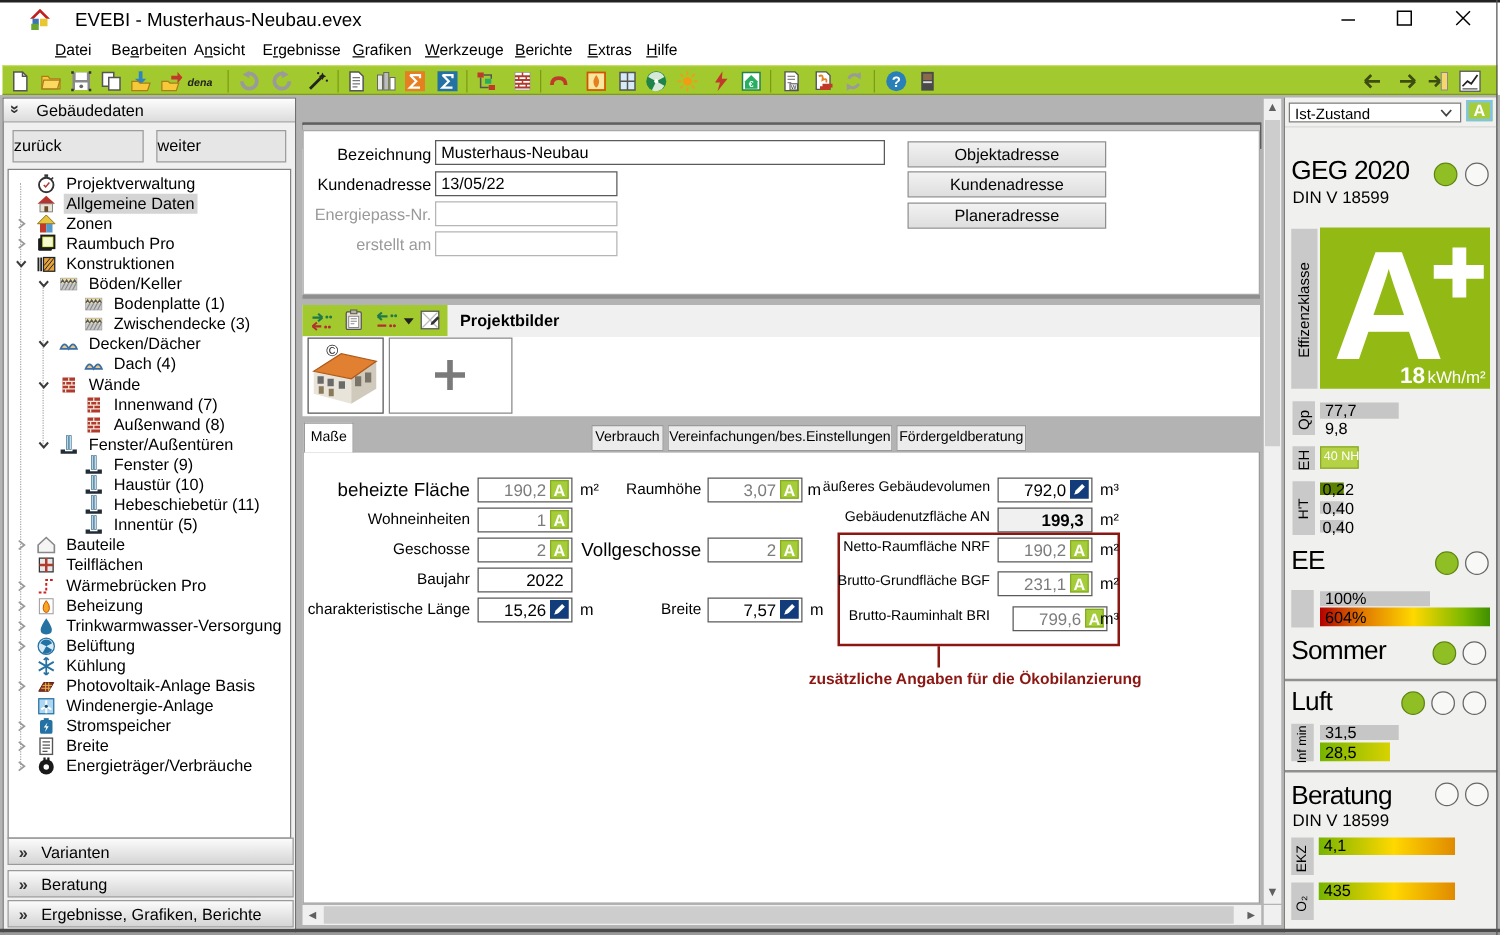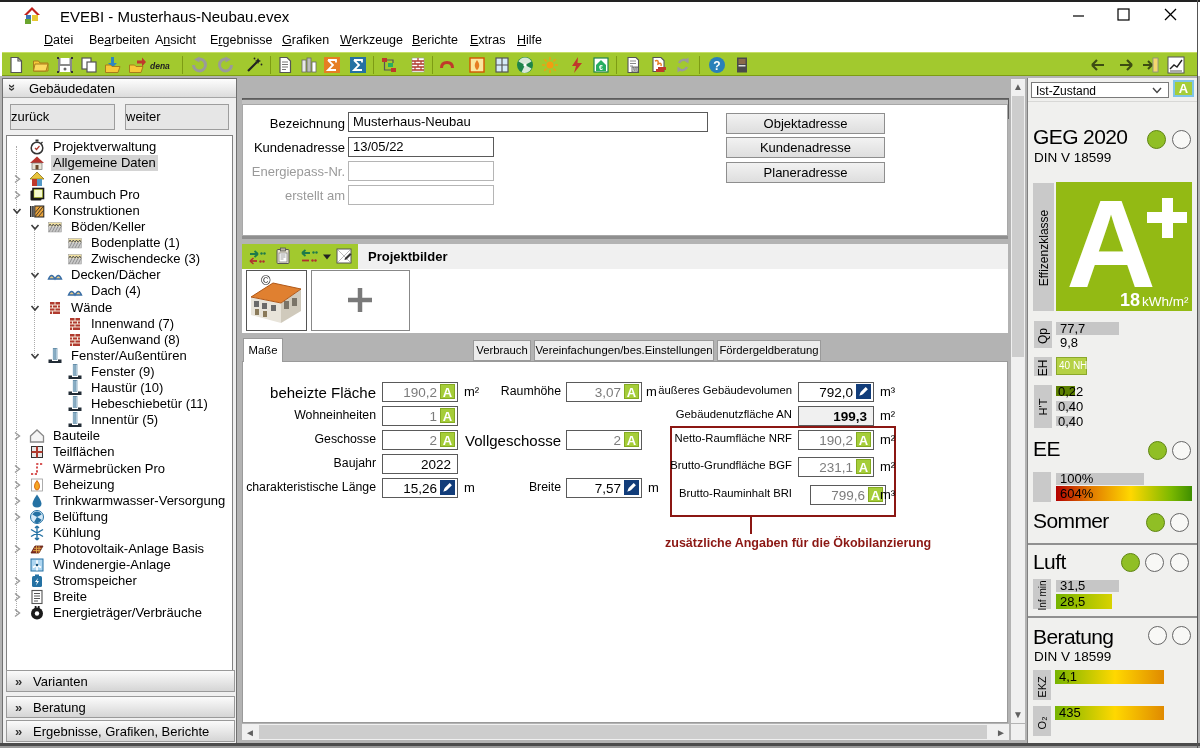--- a/index.html
+++ b/index.html
@@ -664,21 +664,21 @@
         <span class="ab">A</span>
       </div>
 <div class="unit" style="left:637px;top:97px">m²</div>
 <div class="flabel" style="right:215px;top:125px">Brutto-Rauminhalt BRI</div>
 <div class="ibox" style="left:555px;top:123px;width:76px;margin-left:12px;">
         <span class="val gval">799,6</span>
         <span class="ab">A</span>
       </div>
 <div class="unit" style="left:637px;top:125px">m³</div>
 <div id="redline" style="left:507px;top:155px;height:17px"></div>
-<div id="redtext" style="left:422px;top:174px;width:266px;text-align:left">zusätzliche Angaben für die Ökobilanzierung</div>
+<div id="redtext" style="left:404px;top:174px;width:266px;text-align:left">zusätzliche Angaben für die Ökobilanzierung</div>
     </div>
 
   <div class="sb" style="left:1011px;top:3px;width:14px;height:644px"></div>
   <div class="sbarrow" style="left:1011px;top:5px;width:14px">▲</div>
   <div class="sbthumb" style="left:1012px;top:20px;width:12px;height:261px"></div>
   <div class="sbarrow" style="left:1011px;top:633px;width:14px">▼</div>
 
   <div class="sb" style="left:242px;top:648px;width:767px;height:16px"></div>
   <div class="sbarrow" style="left:244px;top:651px;width:12px">◄</div>
   <div class="sbthumb" style="left:259px;top:649px;width:728px;height:14px"></div>

